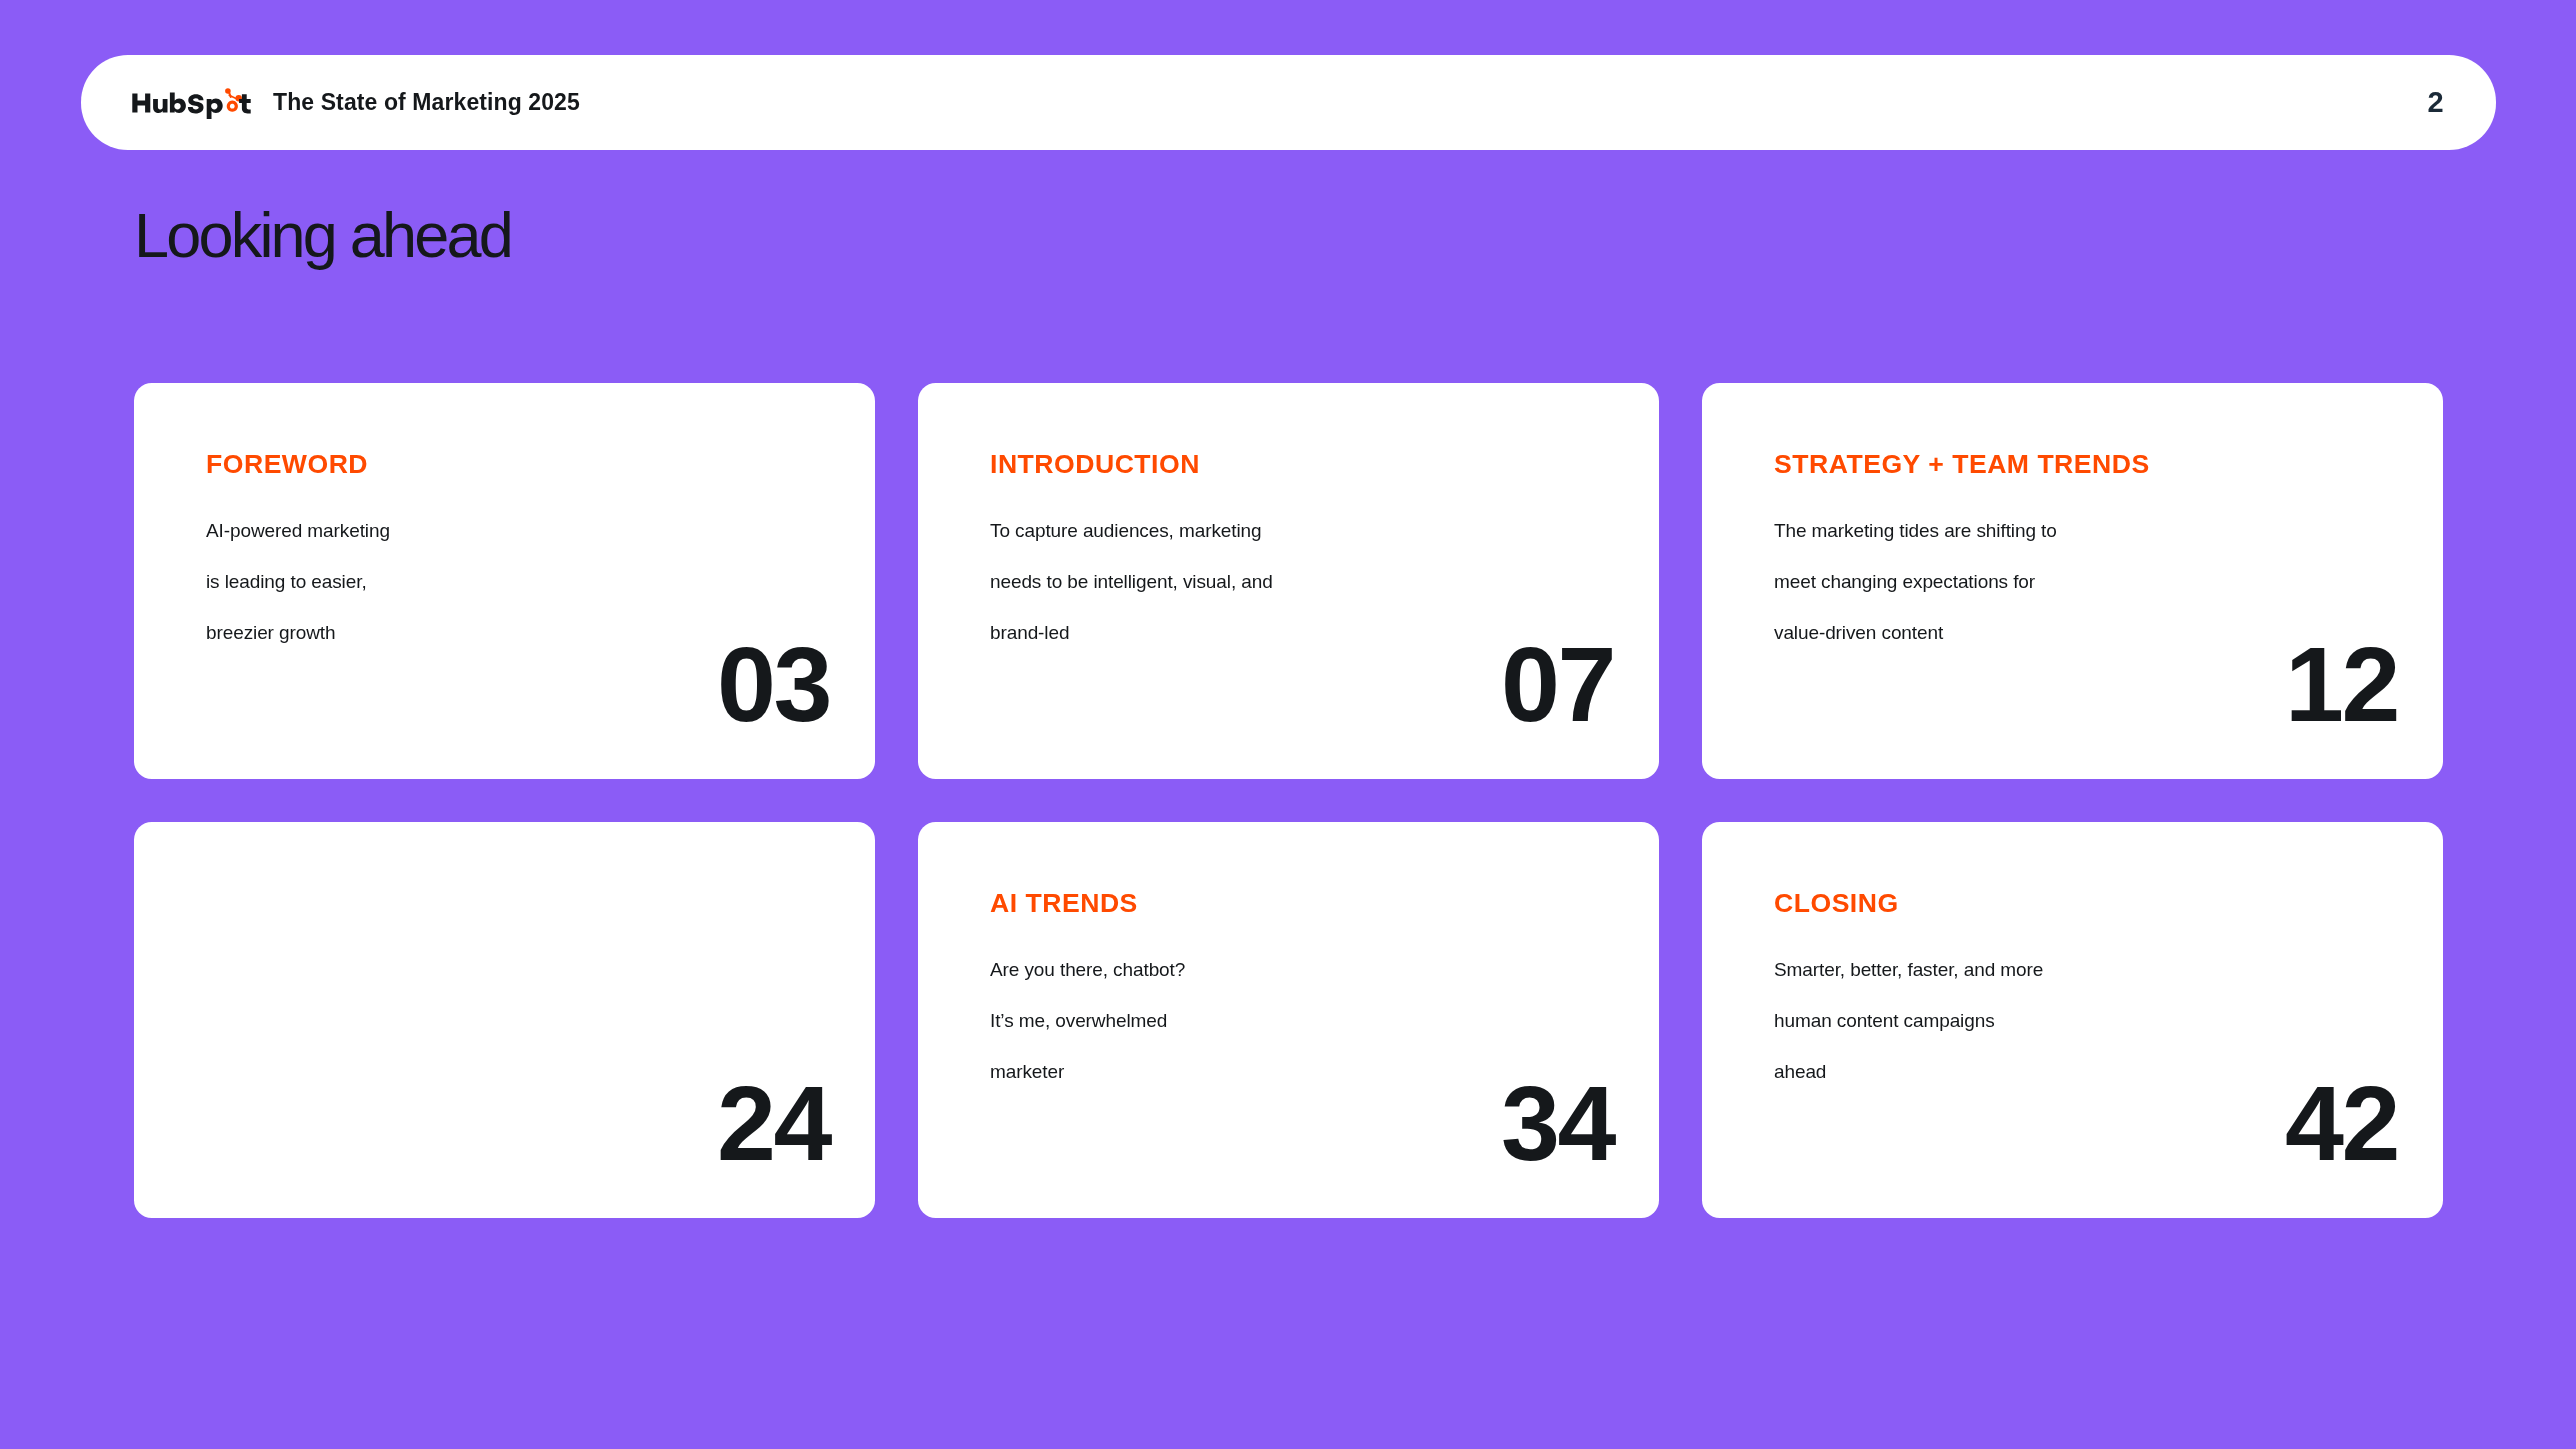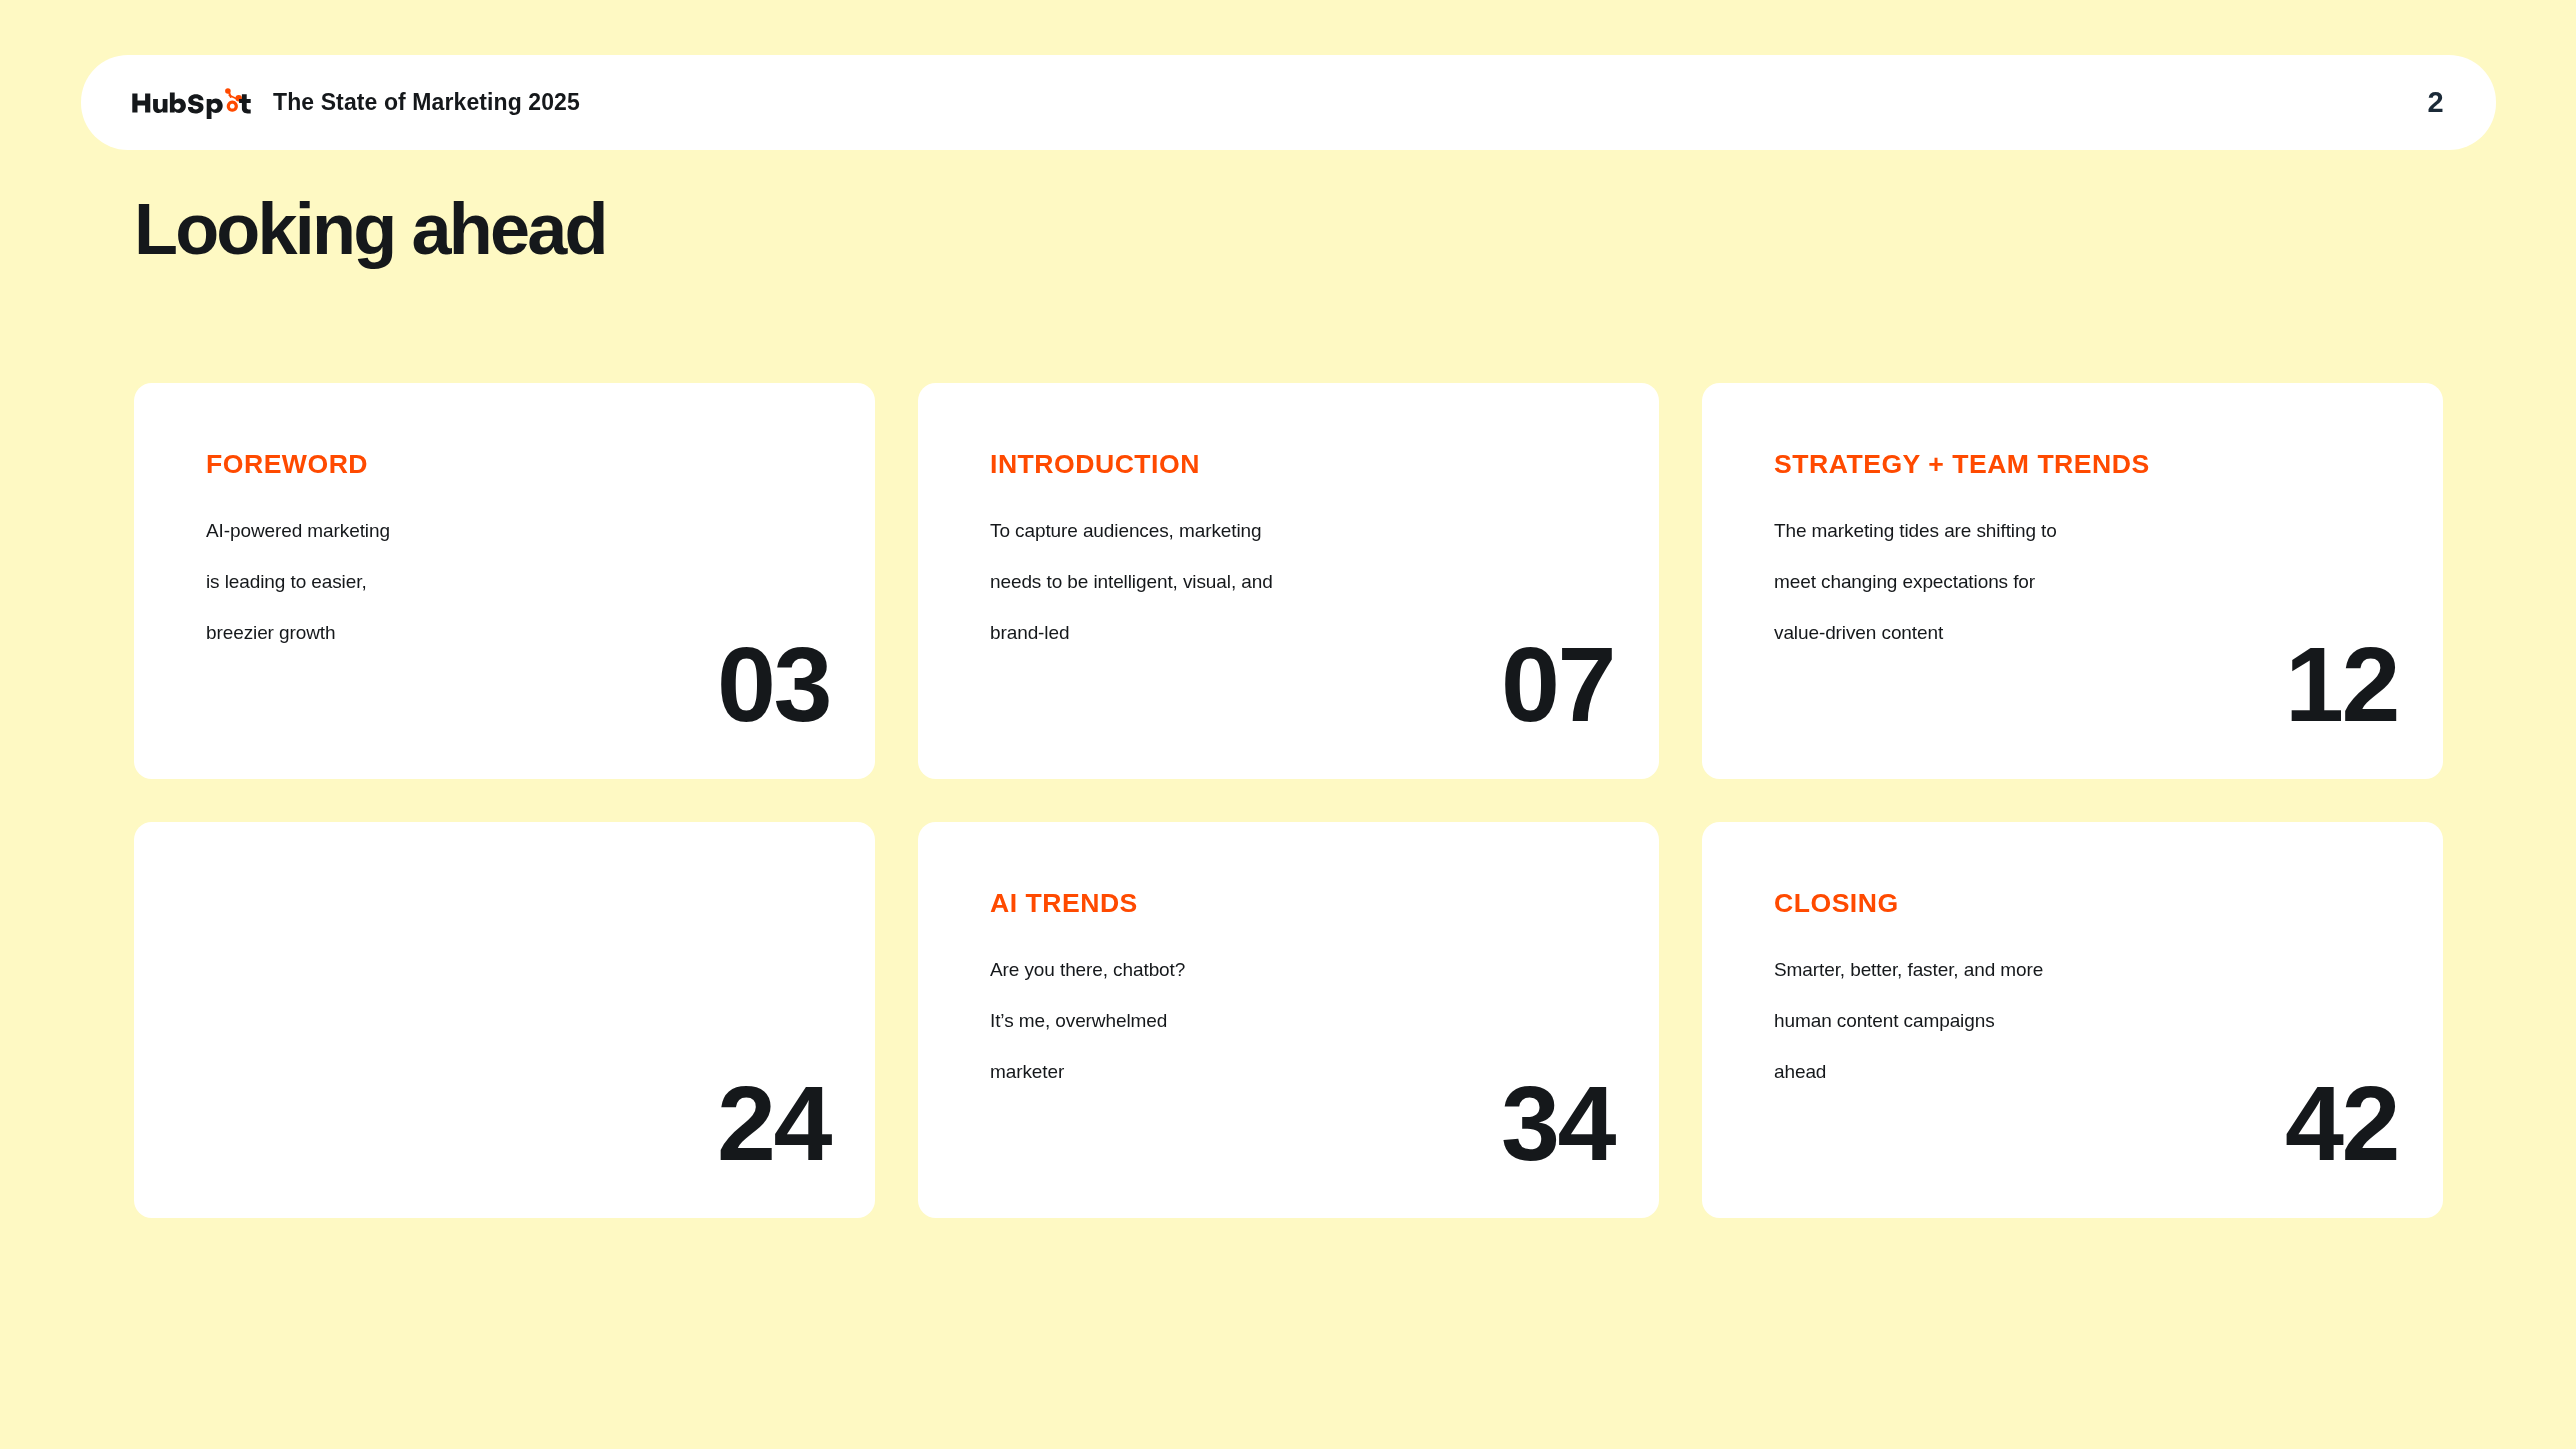--- a/index.html
+++ b/index.html
@@ -8,21 +8,21 @@
   html, body {
     width:2576px; height:1449px;
     background:#F7F3EB;
     font-family:"Liberation Sans", sans-serif;
     overflow:hidden;
   }
 
   .page {
     position:relative;
     width:2576px; height:1449px;
-    background:#fef9c3;
+    background:#8b5cf6;
   }
 
   
   .topbar {
     position:absolute;
     left:81px; top:55px;
     width:2415px; height:95px;
     background:#FFFFFF;
     border-radius:47px;
     display:flex;
@@ -54,23 +54,23 @@
     margin-left:auto;
     font-size:29px;
     font-weight:bold;
     color:#1B2A38;
     letter-spacing:0.4px;
   }
 
   
   .page-heading {
     position:absolute;
-    left:134px; top:193px;
-    font-size:72px;
-    font-weight:bold;
+    left:134px; top:204px;
+    font-size:63px;
+    font-weight:normal;
     color:#15181B;
     letter-spacing:-2.8px;
     line-height:1;
   }
 
   
   .card-grid {
     position:absolute;
     left:134px; top:383px;
     width:2309px;

